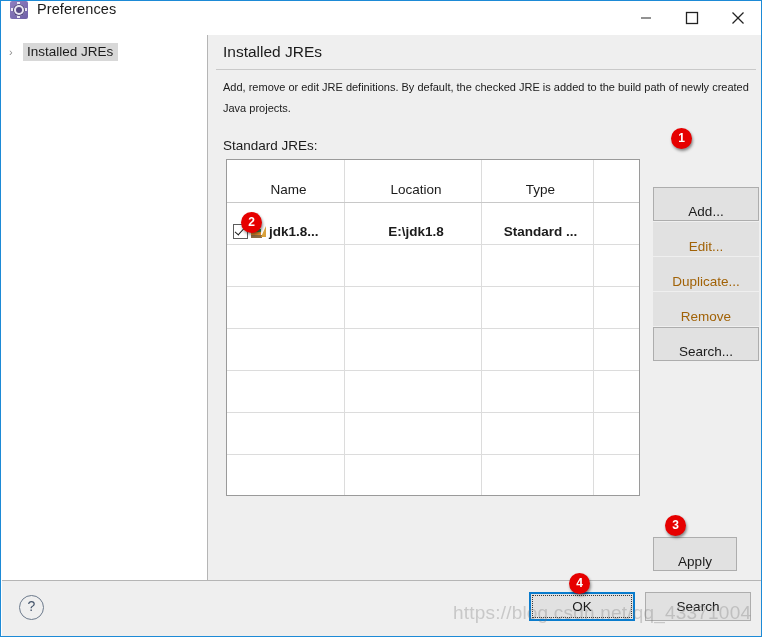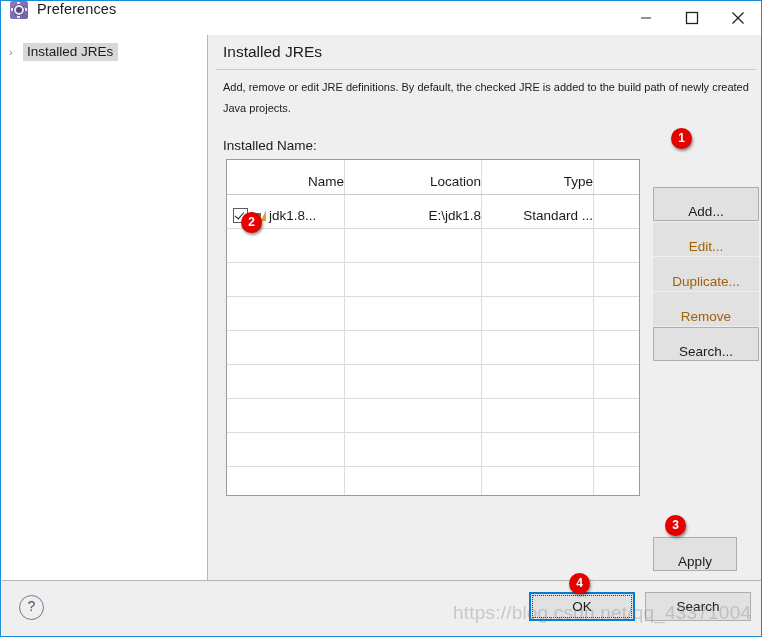--- a/index.html
+++ b/index.html
@@ -167,36 +167,36 @@
   table.jre-table {
     border-collapse: collapse;
     width: 100%;
     table-layout: fixed;
   }
   table.jre-table th,
   table.jre-table td {
     border-right: 1px solid #dcdcdc;
     border-bottom: 1px solid #dcdcdc;
     height: 25px;
-    padding: 8px 0 0 6px;
-    text-align: right;
+    padding: 16px 0 0 6px;
+    text-align: center;
     font-weight: normal;
     font-size: 13.5px;
     color: #1b1b1b;
     vertical-align: middle;
     overflow: hidden;
     white-space: nowrap;
   }
   table.jre-table th {
     border-bottom: 1px solid #c8c8c8;
     height: 26px;
   }
   table.jre-table td.last-col,
   table.jre-table th.last-col { border-right: none; }
-  table.jre-table tr.data-row td { font-weight: normal; }
+  table.jre-table tr.data-row td { font-weight: bold; }
   .cell-name {
     display: flex;
     align-items: center;
     gap: 3px;
   }
   .row-check {
     width: 13px; height: 13px;
     border: 1px solid #5c5c5c;
     background: #fff;
     position: relative;
@@ -375,21 +375,21 @@
       <span class="tree-arrow">›</span>
       <span class="tree-label">Installed JREs</span>
     </div>
   </div>
   <div class="v-divider"></div>
 
   <div class="content">
     <div class="page-title">Installed JREs</div>
     <div class="title-rule"></div>
     <div class="desc">Add, remove or edit JRE definitions. By default, the checked JRE is added to the build path of newly created Java projects.</div>
-    <div class="list-label">Installed Name:</div>
+    <div class="list-label">Standard JREs:</div>
 
     <div class="table-wrap">
       <table class="jre-table">
         <thead>
           <tr>
             <th style="width:111px">Name</th>
             <th style="width:130px">Location</th>
             <th style="width:105px">Type</th>
             <th class="last-col"></th>
           </tr>

